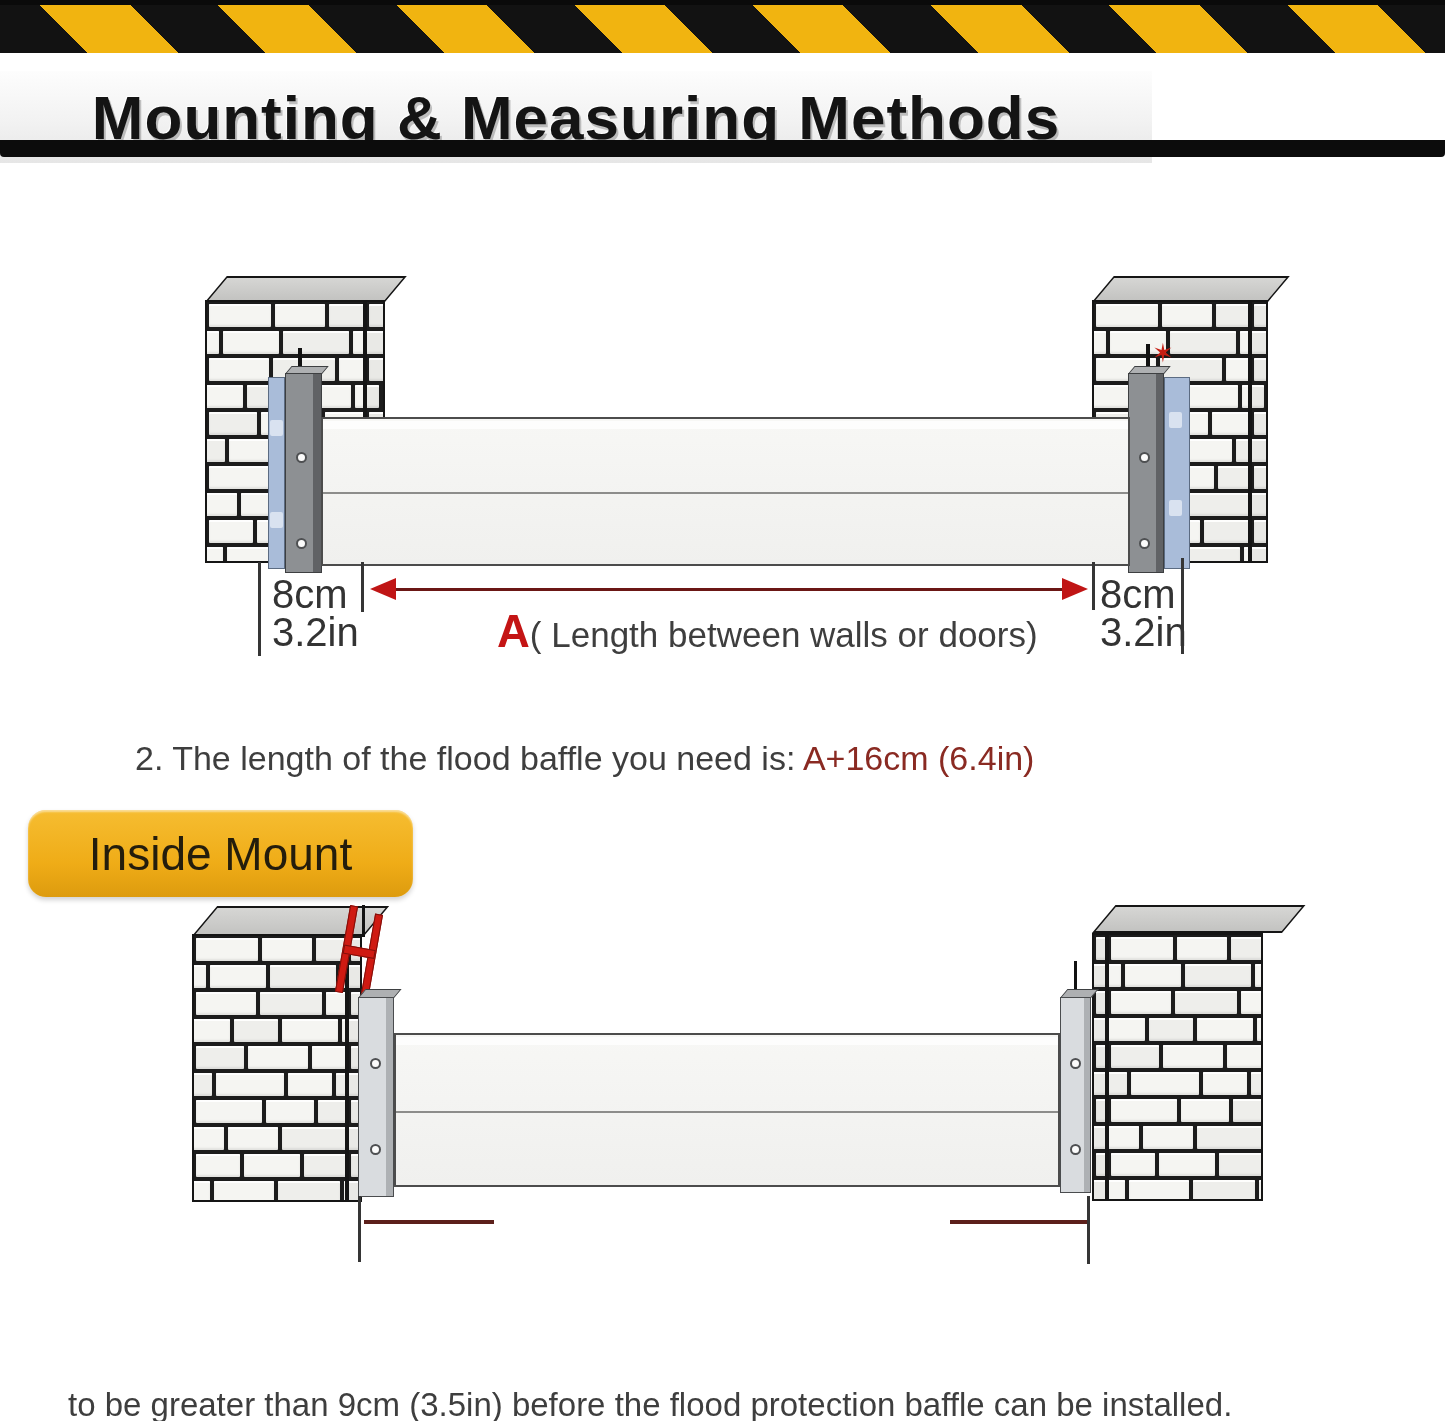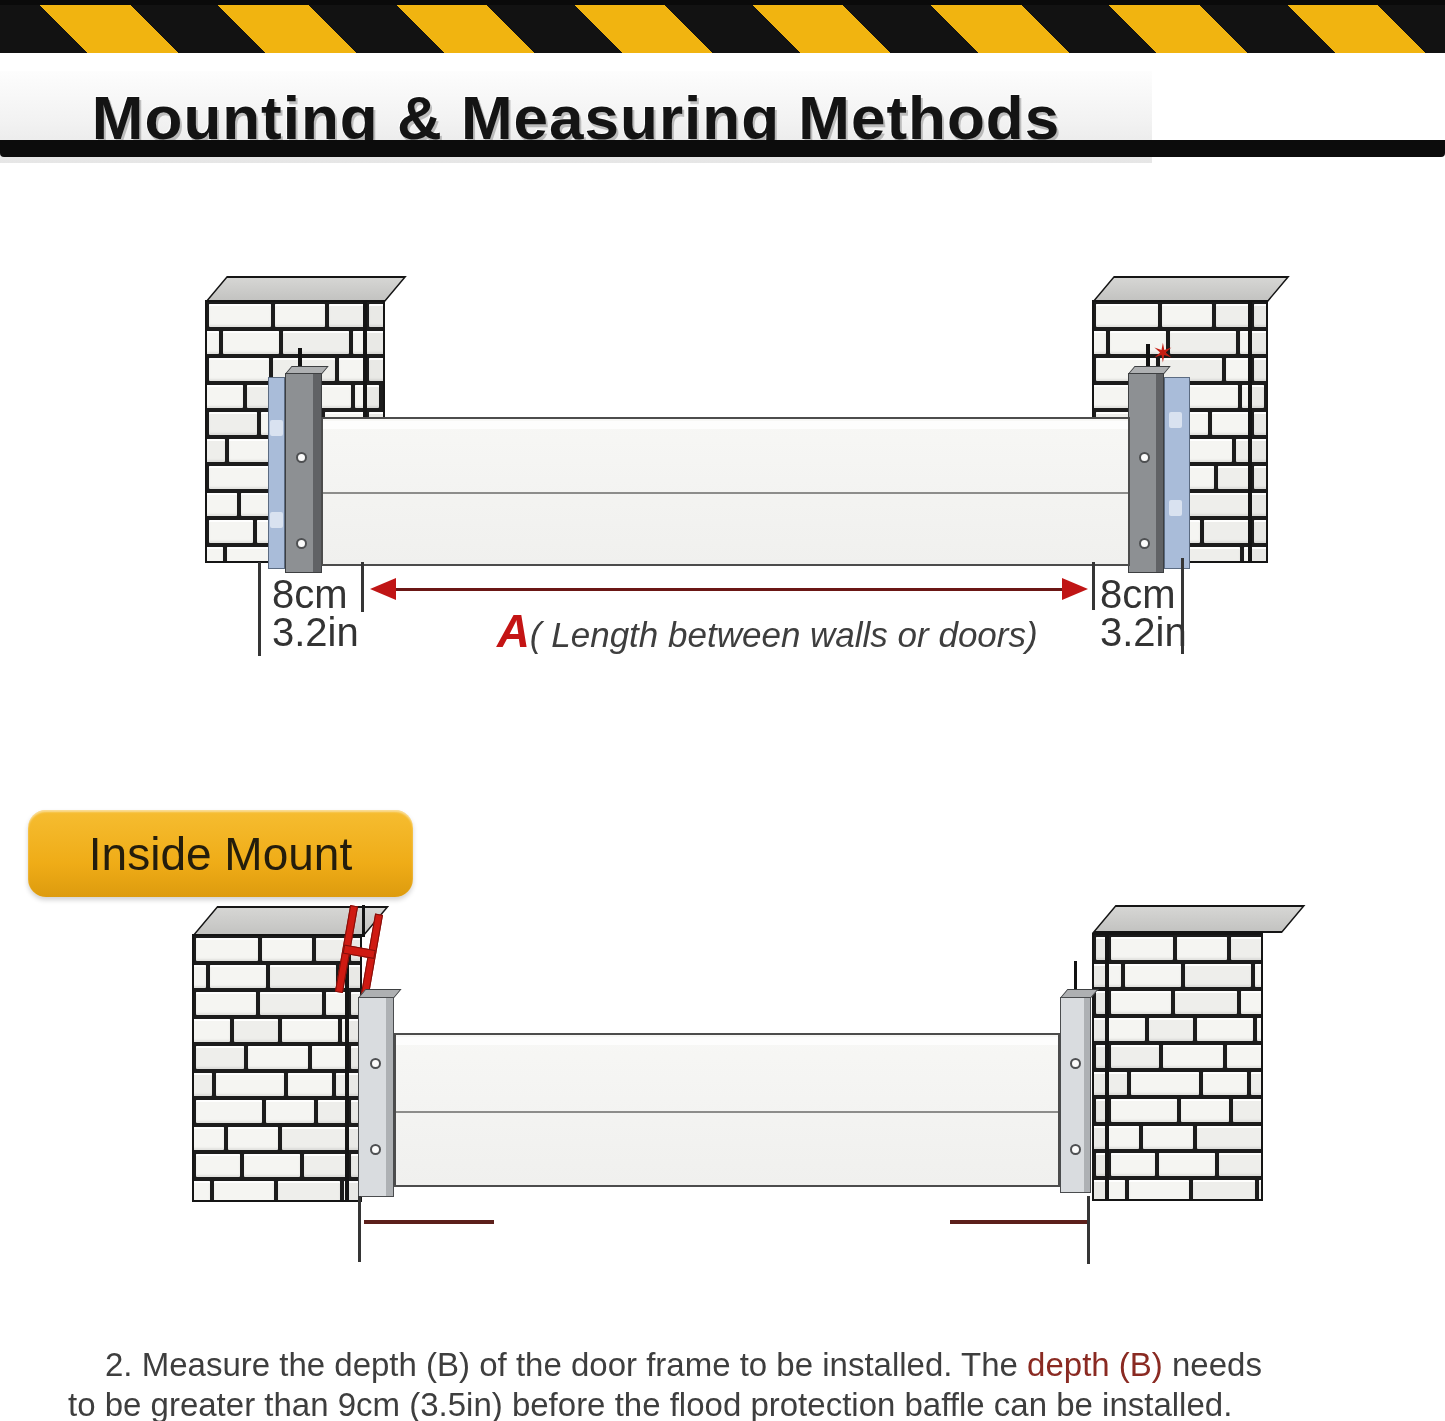--- a/index.html
+++ b/index.html
@@ -221,22 +221,23 @@
 
   <div class="abs redline" style="left:382px;top:588px;width:690px;"></div>
   <div class="abs tri left" style="left:370px;top:578px;"></div>
   <div class="abs tri right" style="left:1062px;top:578px;"></div>
 
   <div class="abs vline" style="left:1092px;top:562px;height:48px;"></div>
   <div class="abs vline" style="left:1181px;top:558px;height:96px;"></div>
   <div class="abs dimtext" style="left:1100px;top:574px;">8cm</div>
   <div class="abs dimtext" style="left:1100px;top:612px;">3.2in</div>
 
-  <div class="abs label" style="left:497px;top:606px;font-size:35px;font-style:italic;"><span class="seg-redbold">A</span><span class="seg-dark">( Length between walls or doors)</span></div>
-
+  <div class="abs label" style="left:497px;top:606px;font-size:35px;"><span class="seg-redbold">A</span><span class="seg-dark">( Length between walls or doors)</span></div>
+
+  <div class="abs step" style="left:135px;top:739px;"><span class="seg-dark">2. The length of the flood baffle you need is: </span><span class="seg-maroon">A+16cm (6.4in)</span></div>
 
   <div class="abs badge" style="left:28px;top:810px;">
     <span>Inside Mount</span>
   </div>
 
   <div class="abs pillar-top" style="left:192px;top:906px;width:172px;height:30px;"></div>
   <div class="abs bricks" style="left:192px;top:934px;width:155px;height:268px;">
       <i style="left:2px;top:2px;width:62px;height:23px"></i>
       <i style="left:68px;top:2px;width:50px;height:23px"></i>
       <i style="left:122px;top:2px;width:68px;height:23px"></i>
@@ -357,16 +358,15 @@
     <div class="sheen"></div>
     <div class="divider" style="top:76px;"></div>
   </div>
 
 
   <div class="abs vline" style="left:358px;top:1196px;height:66px;"></div>
   <div class="abs maroonline" style="left:364px;top:1220px;width:130px;"></div>
   <div class="abs maroonline" style="left:950px;top:1220px;width:138px;"></div>
   <div class="abs vline" style="left:1087px;top:1196px;height:68px;"></div>
 
-  <div class="abs step-sm" style="left:105px;top:1346px;"><span class="seg-dark">2. Measure the depth (B) of the door frame to be installed. The </span><span class="seg-maroon">depth (B)</span><span class="seg-dark"> needs</span></div>
   <div class="abs step-sm" style="left:68px;top:1386px;"><span class="seg-dark">to be greater than 9cm (3.5in) before the flood protection baffle can be installed.</span></div>
 
 </div>
 
 </body></html>

